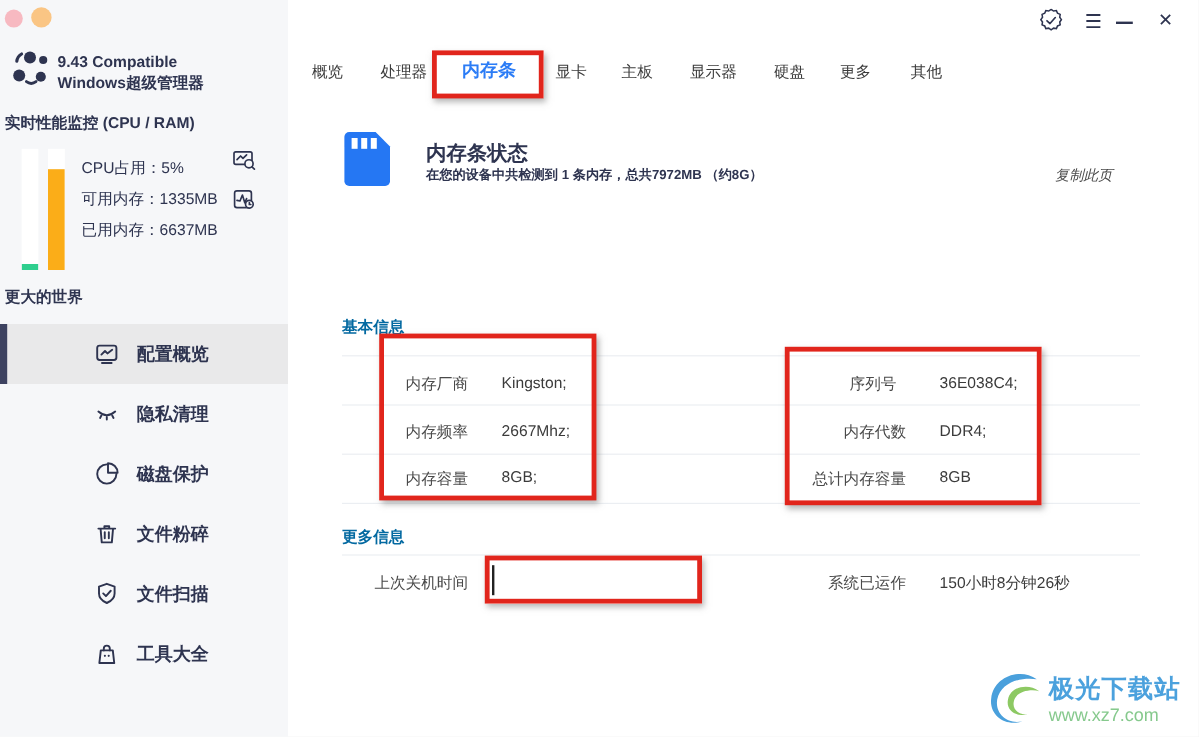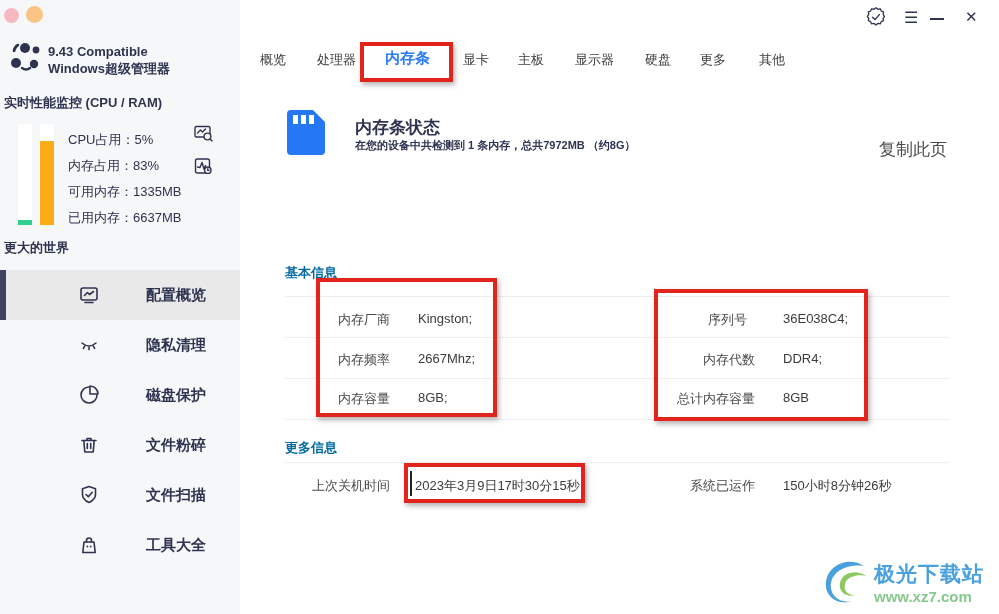--- a/index.html
+++ b/index.html
@@ -29,37 +29,37 @@
   .fill-green  { background:#2fcf8e; }
   .fill-orange { background:#fbad18; }
   .stats { position:absolute; left:68px; top:127px; font-size:13px; }
   .stats .stat { height:26px; line-height:26px; }
   .mini-icon { position:absolute; left:193px; cursor:pointer; }
   .mi1 { top:123px; } .mi2 { top:156px; }
   .world { position:absolute; left:4px; top:239px; font-size:13px; font-weight:bold; }
 
   .menu { position:absolute; left:0; top:270px; width:240px; }
   .menu-item { position:relative; height:50px; display:flex; align-items:center;
-               padding-left:78px; cursor:pointer;gap:32px; }
+               padding-left:78px; cursor:pointer; }
   .menu-item.active { background:#e9e9ea; box-shadow:inset 6px 0 0 #3d4260; }
   .menu-item .mi { width:22px; height:22px; margin-right:14px; flex:0 0 22px; }
   .menu-item .ml { font-size:15px; font-weight:600; color:#2e3450; }
 
   
   .tab { position:absolute; top:51px; font-size:13px; color:#3b3b3b; cursor:pointer; }
   .tab.active { top:49px; font-size:15px; font-weight:bold; color:#2b7cf6; }
   .t0{left:260px}.t1{left:317px}.t2{left:385px}.t3{left:463px}.t4{left:518px}
   .t5{left:575px}.t6{left:645px}.t7{left:700px}.t8{left:759px}
 
   
   .mem-icon { position:absolute; left:286px; top:109px; }
   .page-title { position:absolute; left:355px; top:104px; font-size:17px; font-weight:bold;margin-top:12px; }
   .page-sub   { position:absolute; left:355px; top:138px; font-size:11px; font-weight:bold; }
-  .copy-page  { position:absolute; left:879px; top:138px; font-size:17px; color:#4a4a4a;
-                cursor:pointer; }
+  .copy-page  { position:absolute; left:879px; top:138px; font-size:12px; color:#4a4a4a;
+                cursor:pointer;font-style:italic; }
 
   
   .sec-title { position:absolute; font-size:13px; font-weight:bold; color:#0369a1; }
   .hline { position:absolute; left:285px; width:665px; height:1px; background:#ebeef2; }
   .flabel { position:absolute; font-size:13px; color:#4a4a4a; text-align:right; width:105px; }
   .flabel.r { width:155px; }
   .fvalue { position:absolute; font-size:13px; color:#3b3b3b; }
 
   
   .anno { position:absolute; border:4px solid #e1251c; box-shadow:2px 3px 5px rgba(110,110,110,.5);
@@ -68,21 +68,21 @@
   .anno-left  { left:316px; top:278px; width:181px; height:139px; }
   .anno-right { left:654px; top:289px; width:214px; height:132px; }
   .anno-date  { left:404px; top:463px; width:181px; height:40px; }
   .caret { position:absolute; left:410px; top:471px; width:2px; height:25px; background:#222; }
 
   
   .watermark { position:absolute; left:820px; top:556px; display:flex; align-items:center; }
   .wm-text { margin-left:2px; }
   .wm-name { font-size:21px; font-weight:bold; color:#4ba1dd; letter-spacing:1px;
              text-shadow:0 0 2px #fff; }
-  .wm-url  { font-size:15px; font-weight:bold; color:#86c98d; }
+  .wm-url  { font-size:15px; font-weight:normal; color:#86c98d; }
 
   svg { display:block; }
 </style>
 </head>
 <body>
 
 <div class="window">
 
   <div class="sidebar"></div>
 
@@ -118,21 +118,20 @@
 
   <div class="vbar vbar-cpu">
     <div class="fill fill-green" style="height: 5%;"></div>
   </div>
   <div class="vbar vbar-ram">
     <div class="fill fill-orange" style="height: 83%;"></div>
   </div>
 
   <div class="stats">
     <div class="stat"><span>CPU占用：</span><span>5%</span></div>
-    <div class="stat"><span>内存占用：</span><span>83%</span></div>
     <div class="stat"><span>可用内存：</span><span>1335MB</span></div>
     <div class="stat"><span>已用内存：</span><span>6637MB</span></div>
   </div>
 
   <div class="mini-icon mi1">
     <svg width="21" height="21" viewBox="0 0 21 21" fill="none" stroke="#2e3450" stroke-width="1.4">
       <rect x="2" y="3.5" width="15" height="10.5" rx="1.5"></rect>
       <path d="M4.5 10 L7.5 7 L9.5 9 L12.5 6" stroke-linecap="round" stroke-linejoin="round"></path>
       <circle cx="14.5" cy="13.5" r="3.4" fill="#f6f7f9"></circle>
       <path d="M17 16 L19 18" stroke-linecap="round"></path>
@@ -249,21 +248,20 @@
   <div class="fvalue" style="left:783px; top:311px;">36E038C4;</div>
   <div class="flabel r" style="left:600px; top:351px;">内存代数</div>
   <div class="fvalue" style="left:783px; top:351px;">DDR4;</div>
   <div class="flabel r" style="left:600px; top:390px;">总计内存容量</div>
   <div class="fvalue" style="left:783px; top:390px;">8GB</div>
 
   <div class="sec-title" style="left:285px; top:439px;">更多信息</div>
   <div class="hline" style="top:462px;"></div>
 
   <div class="flabel" style="left:285px; top:477px;">上次关机时间</div>
-  <div class="fvalue" style="left:415px; top:477px;">2023年3月9日17时30分15秒</div>
   <div class="flabel r" style="left:600px; top:477px;">系统已运作</div>
   <div class="fvalue" style="left:783px; top:477px;">150小时8分钟26秒</div>
 
   <div class="anno anno-tab"></div>
   <div class="anno anno-left"></div>
   <div class="anno anno-right"></div>
   <div class="anno anno-date"></div>
   <div class="caret"></div>
 
   <div class="watermark">

